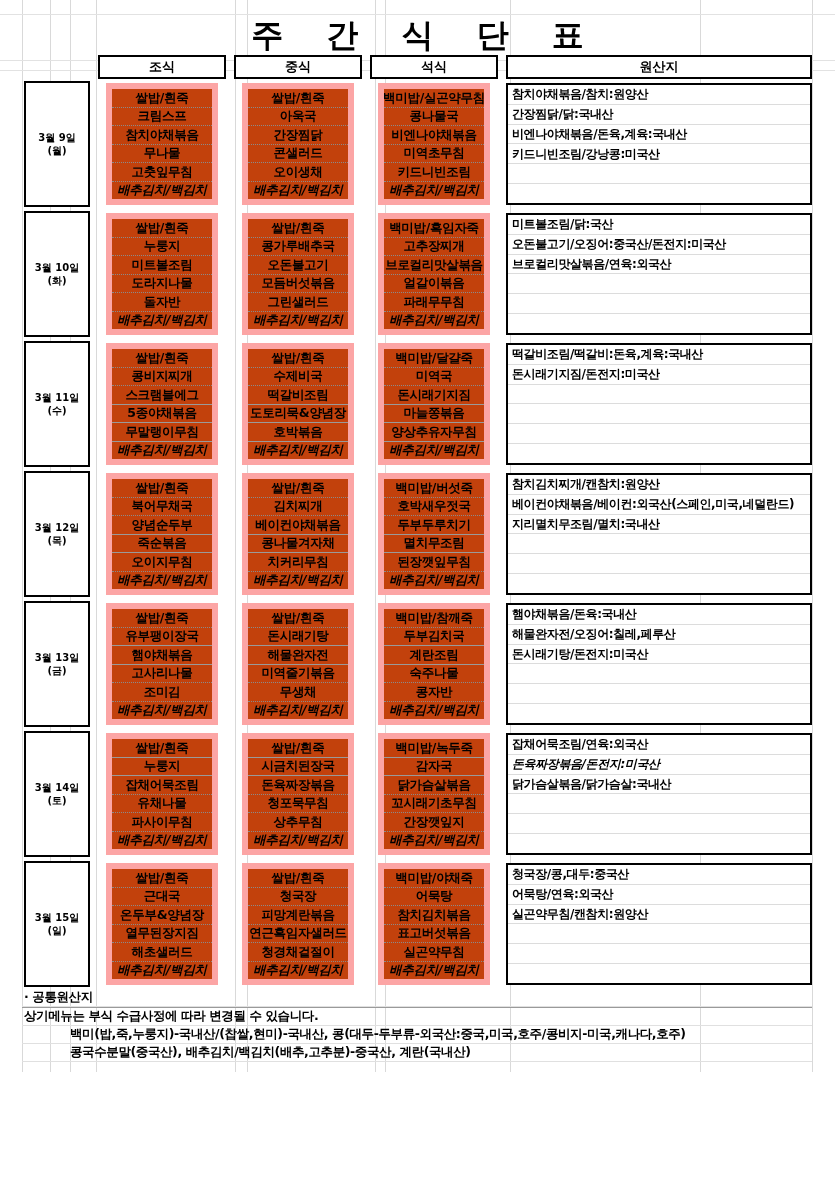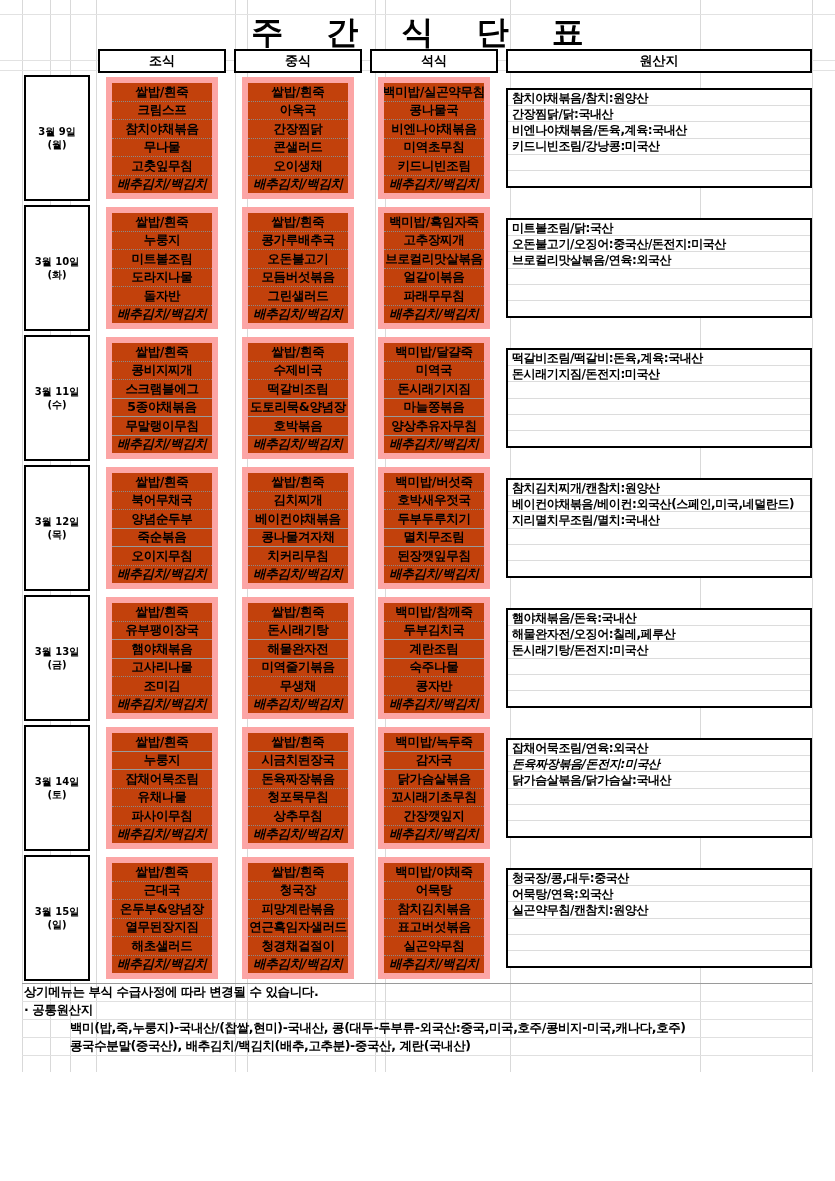--- a/index.html
+++ b/index.html
@@ -42,21 +42,21 @@
   #sheet {
     position: absolute;
     left: 0; top: 0;
     width: 835px;
     z-index: 2;
   }
 
   
   #title-band {
     margin: 14px 0 0 0;
-    height: 35px;
+    height: 41px;
     display: flex;
     align-items: center;
     justify-content: center;
   }
   #page-title {
     font-size: 32px;
     font-weight: bold;
     letter-spacing: 16px;
     text-indent: 16px;
     line-height: 1;
@@ -140,21 +140,21 @@
     white-space: nowrap;
     letter-spacing: -0.3px;
   }
   .meal-box .item:last-child { border-bottom: none; font-style: italic; }
   .meal-box .item.solid { border-bottom: 1px solid #9a9a9a; }
 
   
   .origin-cell { height: 128px; }
   .origin-box {
     border: 2px solid #000;
-    height: 100px;
+    height: 122px;
     margin: 2px 0 2px 4px;
     background: #fff;
     display: flex;
     flex-direction: column;
     box-sizing: border-box;
   }
   .origin-box .oline {
     flex: 1 1 0;
     display: flex;
     align-items: center;
@@ -581,19 +581,19 @@
               <div class="oline"></div>
               <div class="oline"></div>
               <div class="oline"></div>
             </div>
           </td>
         </tr>
       </tbody>
   </table>
 
   <div id="notes">
+      <div class="note-line">· 공통원산지</div>
       <div class="note-line first">상기메뉴는 부식 수급사정에 따라 변경될 수 있습니다.</div>
-      <div class="note-line">· 공통원산지</div>
       <div class="note-line wide">백미(밥,죽,누룽지)-국내산/(찹쌀,현미)-국내산, 콩(대두-두부류-외국산:중국,미국,호주/콩비지-미국,캐나다,호주)</div>
       <div class="note-line wide">콩국수분말(중국산), 배추김치/백김치(배추,고추분)-중국산, 계란(국내산)</div>
     </div>
 
 </div>
 
 </body></html>

